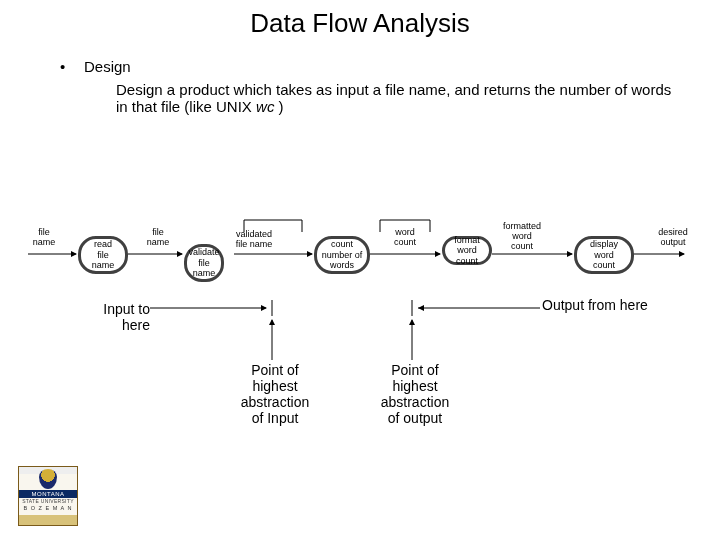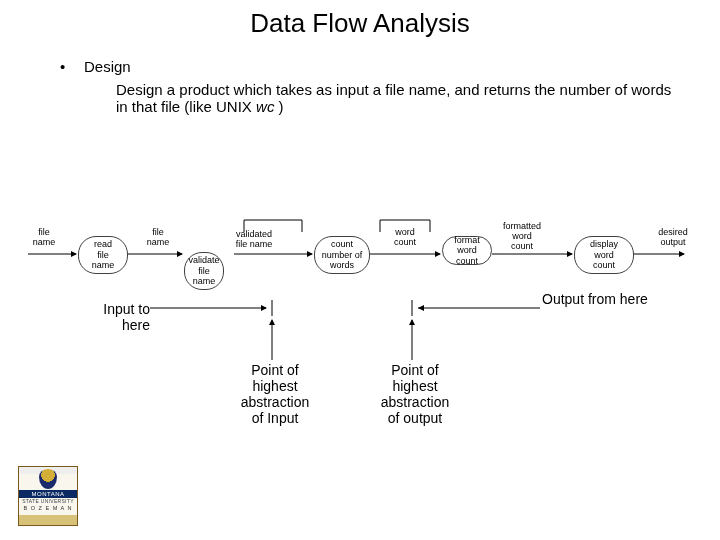--- a/index.html
+++ b/index.html
@@ -38,21 +38,21 @@
   .italic { font-style: italic; }
   .diagram {
     position: absolute;
     left: 20px;
     top: 200px;
     width: 680px;
     height: 230px;
   }
   .box {
     position: absolute;
-    border: 1px solid #404040;
+    border: 3px solid #404040;
     border-radius: 18px;
     background: #fff;
     font-size: 9px;
     text-align: center;
     display: flex;
     align-items: center;
     justify-content: center;
     padding: 2px 3px;
     box-sizing: border-box;
     line-height: 1.15;
@@ -147,27 +147,27 @@
   </svg>
 
   <div class="label" style="left:4px; top:28px; width:40px">file<br>name</div>
   <div class="label" style="left:118px; top:28px; width:40px">file<br>name</div>
   <div class="label" style="left:202px; top:30px; width:64px">validated<br>file name</div>
   <div class="label" style="left:360px; top:28px; width:50px">word<br>count</div>
   <div class="label" style="left:472px; top:22px; width:60px">formatted<br>word<br>count</div>
   <div class="label" style="left:628px; top:28px; width:50px">desired<br>output</div>
 
   <div class="box" style="left:58px;  top:36px; width:50px; height:38px">read<br>file<br>name</div>
-  <div class="box" style="left:164px; top:52px; width:40px; height:38px">validate<br>file<br>name</div>
+  <div class="box" style="left:164px; top:44px; width:40px; height:38px">validate<br>file<br>name</div>
   <div class="box" style="left:294px; top:36px; width:56px; height:38px">count<br>number of<br>words</div>
   <div class="box" style="left:422px; top:36px; width:50px; height:29px">format<br>word<br>count</div>
   <div class="box" style="left:554px; top:36px; width:60px; height:38px">display<br>word<br>count</div>
 
   <div class="ann" style="left:60px; top:101px; width:70px; text-align:right">Input to here</div>
-  <div class="ann" style="left:522px; top:91px; width:110px; text-align:left">Output from here</div>
+  <div class="ann" style="left:522px; top:97px; width:110px; text-align:left">Output from here</div>
 
   <div class="ann" style="left:200px; top:162px; width:110px">Point of<br>highest abstraction<br>of Input</div>
   <div class="ann" style="left:340px; top:162px; width:110px">Point of<br>highest<br>abstraction<br>of output</div>
 </div>
 
 <div class="logo">
   <div class="shield"></div>
   <div class="name">MONTANA</div>
   <div class="sub">STATE UNIVERSITY</div>
   <div class="boz">B O Z E M A N</div>

